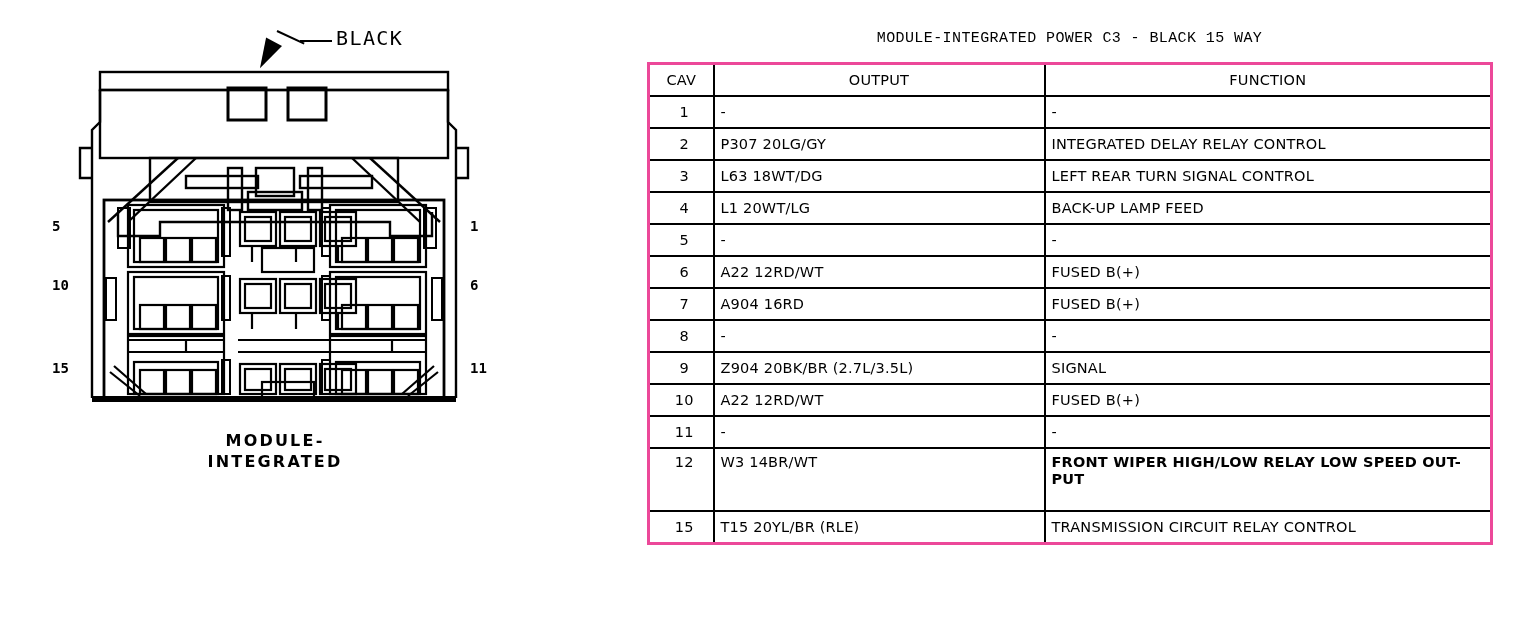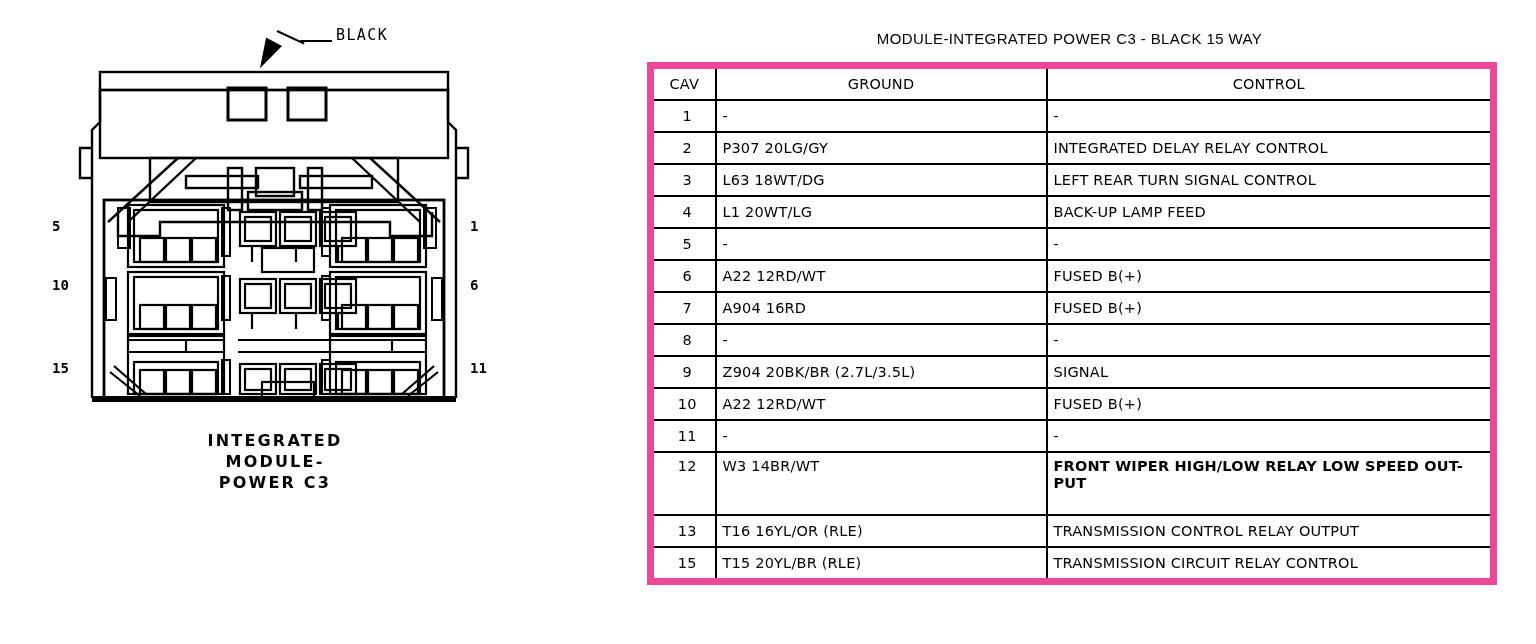--- a/index.html
+++ b/index.html
@@ -2,21 +2,21 @@
 <html><head>
 <meta charset="utf-8">
 <style>
   html,body{margin:0;padding:0;background:#ffffff;}
   body{width:1536px;height:644px;position:relative;overflow:hidden;
        font-family:"Liberation Sans",sans-serif;color:#000;}
 
   
   #connector-panel{position:absolute;left:0;top:0;width:620px;height:644px;}
 
-  .callout-label{position:absolute;left:336px;top:26px;font-size:15px;
+  .callout-label{position:absolute;left:336px;top:26px;font-size:20px;
       letter-spacing:1.4px;font-family:"DejaVu Sans Mono",monospace;}
   .callout-line{position:absolute;left:300px;top:40px;width:32px;height:2px;background:#000;}
   .callout-diag{position:absolute;left:277px;top:30px;width:30px;height:2px;background:#000;
       transform:rotate(25deg);transform-origin:left center;}
   .callout-arrow{position:absolute;left:258px;top:40px;width:0;height:0;
       border-left:9px solid transparent;border-right:9px solid transparent;
       border-top:30px solid #000;transform:rotate(28deg);}
 
   .cav-num{position:absolute;font-size:14px;font-family:"DejaVu Sans Mono",monospace;
       font-weight:bold;}
@@ -24,33 +24,33 @@
 
   svg#conn-svg{position:absolute;left:0;top:0;}
 
   .caption{position:absolute;left:150px;top:430px;width:250px;text-align:center;
       font-family:"DejaVu Sans",sans-serif;font-weight:bold;font-size:16px;
       letter-spacing:2.2px;line-height:21px;}
 
   
   #table-panel{position:absolute;left:647px;top:0;width:845px;}
   .tbl-title{position:absolute;left:0;top:30px;width:845px;text-align:center;
-      font-size:15px;letter-spacing:.4px;font-family:Liberation Sans, sans-serif;}
+      font-size:15px;letter-spacing:.4px;font-family:Liberation Mono, monospace;}
 
   table.pinout{position:absolute;left:0;top:62px;width:843px;border-collapse:collapse;
       table-layout:fixed;background:#fff;}
   table.pinout td,table.pinout th{border:2px solid #000;padding:0 0 0 6px;
       font-family:"DejaVu Sans",sans-serif;font-size:14.5px;font-weight:normal;
       vertical-align:middle;height:30px;letter-spacing:.2px;}
   table.pinout th{text-align:center;padding-left:0;}
   col.c-cav{width:65px;} col.c-cir{width:331px;} col.c-fun{width:447px;}
   td.cav{text-align:center;padding-left:0;}
   tr.tall td{height:56px;vertical-align:top;padding-top:5px;}
   .wrapcell{line-height:17px;font-weight:bold;}
-  table.pinout{border:7px solid #ec4899;padding-left:16px;}
+  table.pinout{border:3px solid #ec4899;padding-left:16px;}
 </style>
 </head>
 <body>
 
 <div id="connector-panel">
 
   <div class="callout-label">BLACK</div>
   <div class="callout-line"></div>
   <div class="callout-diag"></div>
   <div class="callout-arrow"></div>
@@ -176,40 +176,39 @@
 
   <div class="cav-num cav-left" style="top:218px">5</div>
   <div class="cav-num cav-left" style="top:277px">10</div>
   <div class="cav-num cav-left" style="top:360px">15</div>
 
   <div class="cav-num cav-right" style="top:218px">1</div>
   <div class="cav-num cav-right" style="top:277px">6</div>
   <div class="cav-num cav-right" style="top:360px">11</div>
 
   <div class="caption">
+    <div>MODULE-</div>
     <div>INTEGRATED</div>
-    <div>MODULE-</div>
-    <div>POWER C3</div>
   </div>
 </div>
 
 <div id="table-panel">
   <div class="tbl-title">MODULE-INTEGRATED POWER C3 - BLACK 15 WAY</div>
 
   <table class="pinout">
     <colgroup>
         <col class="c-cav">
         <col class="c-cir">
         <col class="c-fun">
       </colgroup>
     <thead>
       <tr>
         <th>CAV</th>
-        <th>GROUND</th>
-        <th>CONTROL</th>
+        <th>OUTPUT</th>
+        <th>FUNCTION</th>
       </tr>
     </thead>
     <tbody id="tbody">
         <tr>
           <td class="cav">1</td>
           <td>-</td>
           <td>-</td>
         </tr>
         <tr>
           <td class="cav">2</td>
@@ -262,24 +261,19 @@
           <td>-</td>
         </tr>
         <tr class="tall">
           <td class="cav">12</td>
           <td>W3 14BR/WT</td>
           <td>
             <div class="wrapcell">FRONT WIPER HIGH/LOW RELAY LOW SPEED OUT-PUT</div>
           </td>
         </tr>
         <tr>
-          <td class="cav">13</td>
-          <td>T16 16YL/OR (RLE)</td>
-          <td>TRANSMISSION CONTROL RELAY OUTPUT</td>
-        </tr>
-        <tr>
           <td class="cav">15</td>
           <td>T15 20YL/BR (RLE)</td>
           <td>TRANSMISSION CIRCUIT RELAY CONTROL</td>
         </tr>
       </tbody>
   </table>
 </div>
 
 </body></html>

